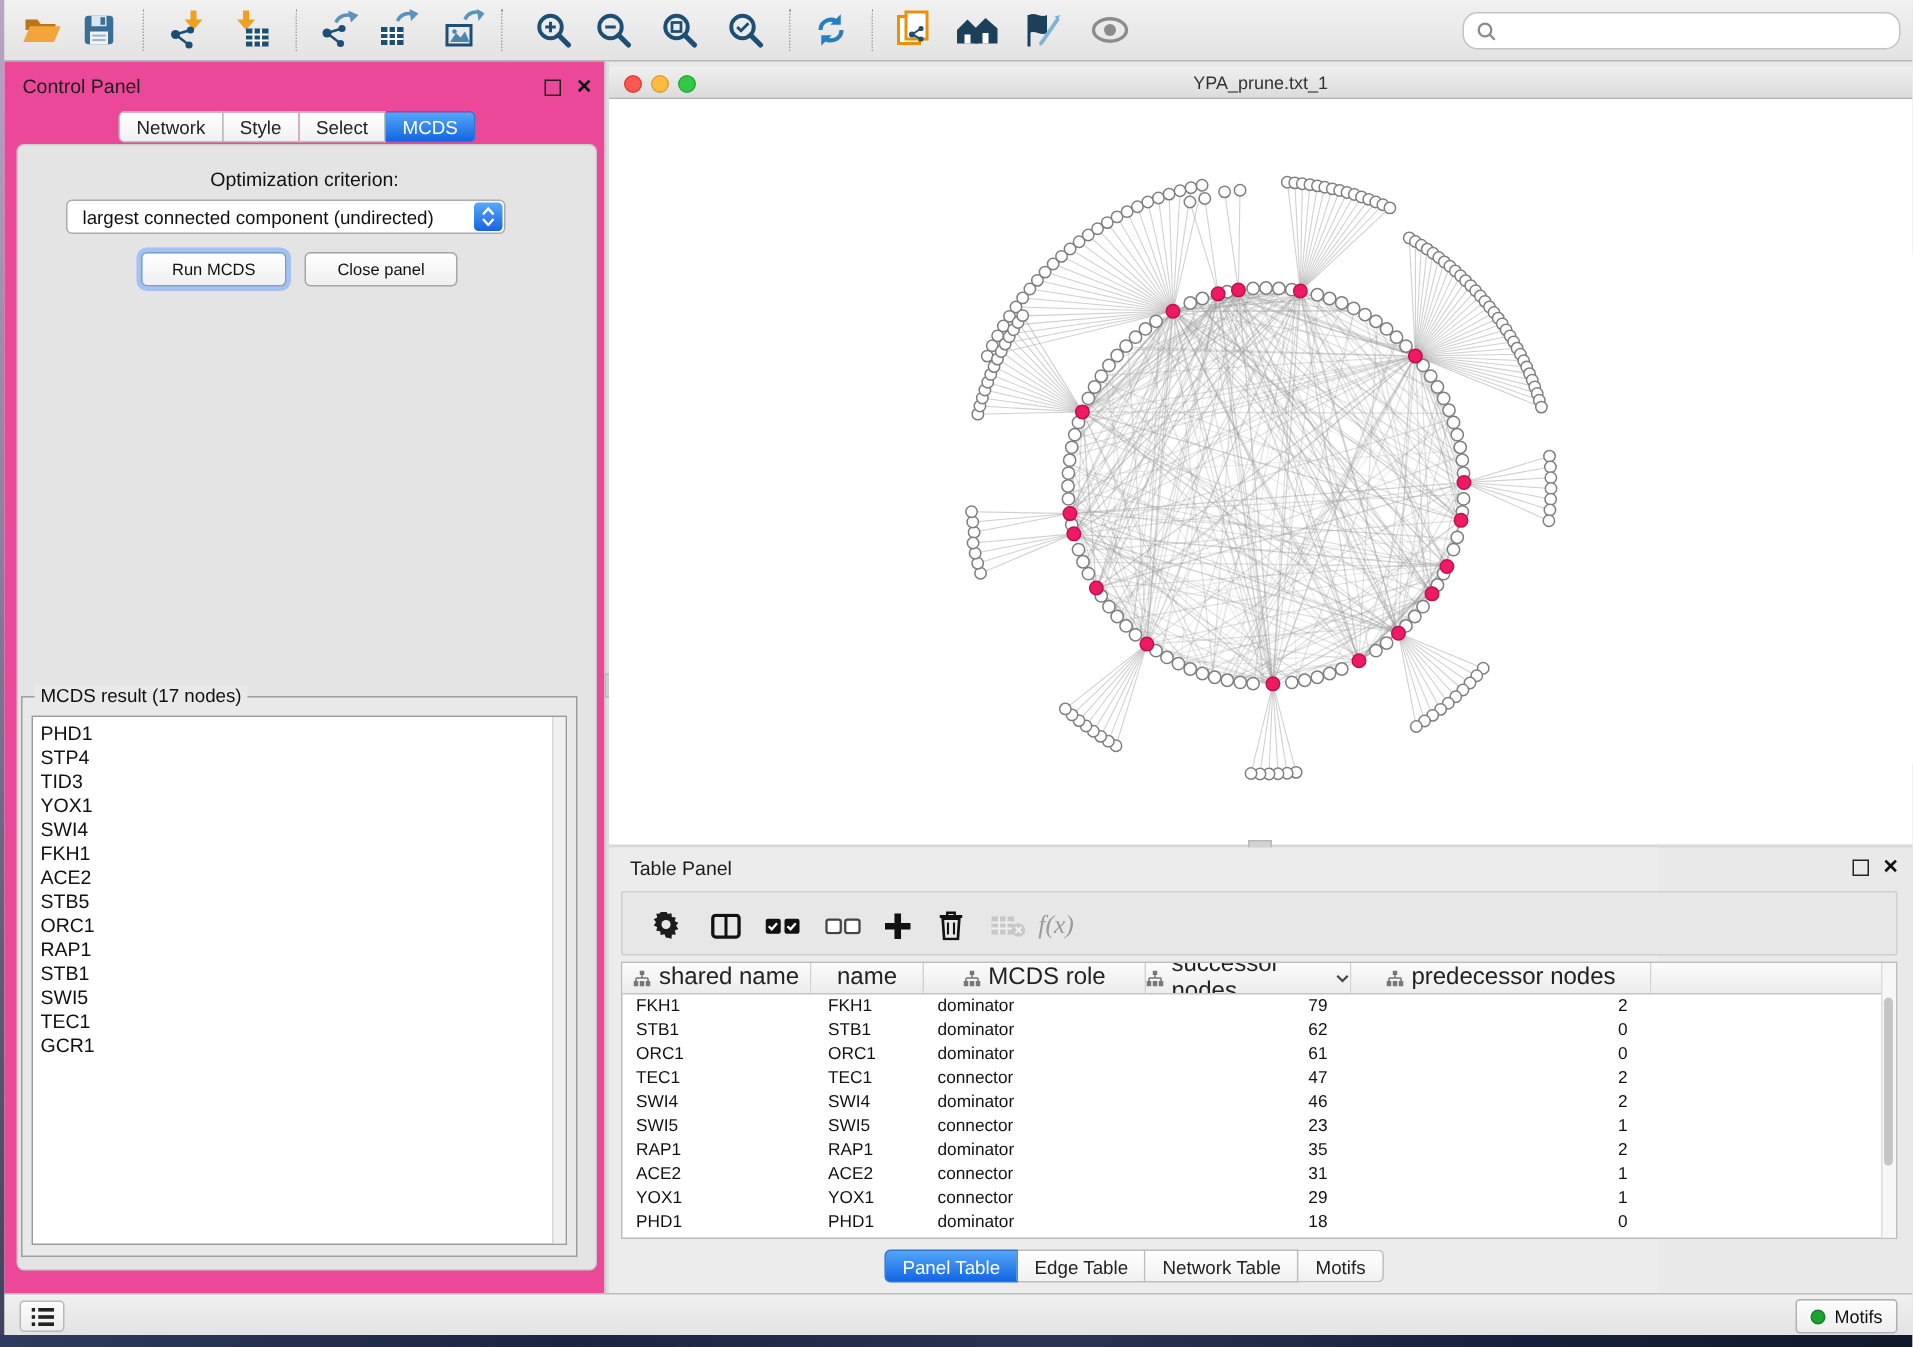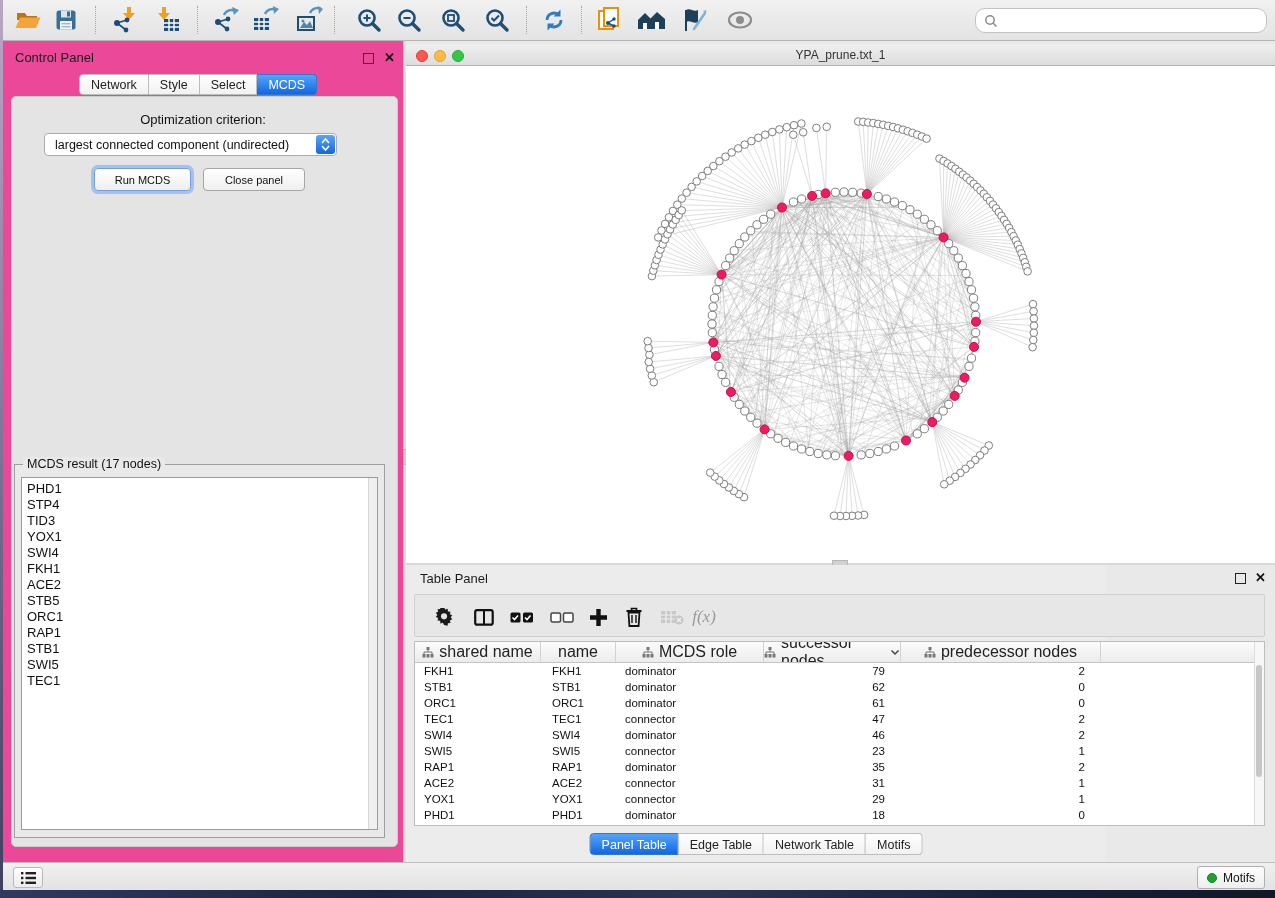--- a/index.html
+++ b/index.html
@@ -297,20 +297,21 @@
           <div class="mcds-item">YOX1</div>
           <div class="mcds-item">SWI4</div>
           <div class="mcds-item">FKH1</div>
           <div class="mcds-item">ACE2</div>
           <div class="mcds-item">STB5</div>
           <div class="mcds-item">ORC1</div>
           <div class="mcds-item">RAP1</div>
           <div class="mcds-item">STB1</div>
           <div class="mcds-item">SWI5</div>
           <div class="mcds-item">TEC1</div>
+          <div class="mcds-item">GCR1</div>
         </div>
       <div id="mcds-scroll"></div>
     </div>
   </div>
 </div>
 
 <div id="v-splitter">
     <div id="v-grip"></div>
   </div>
 

